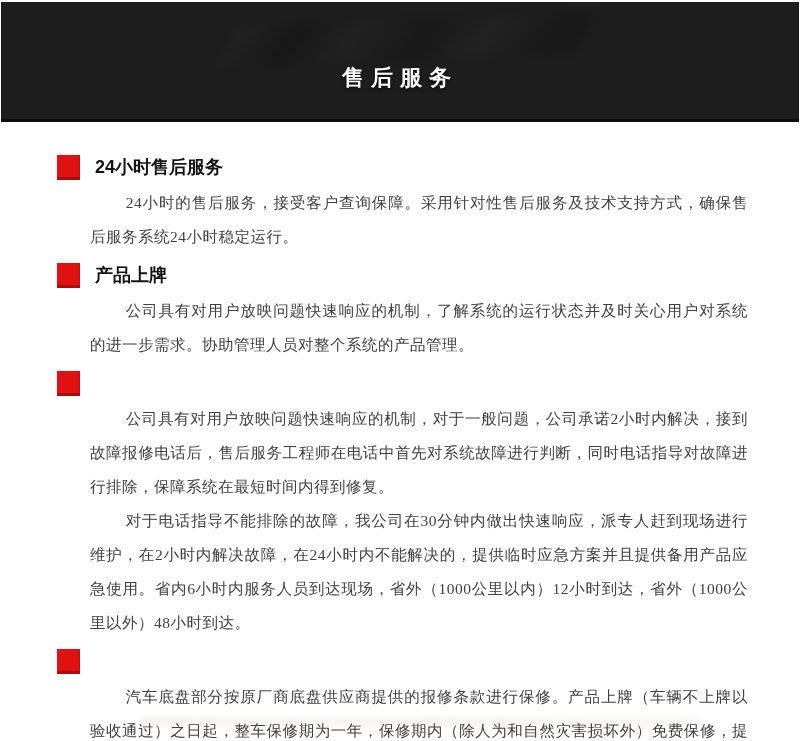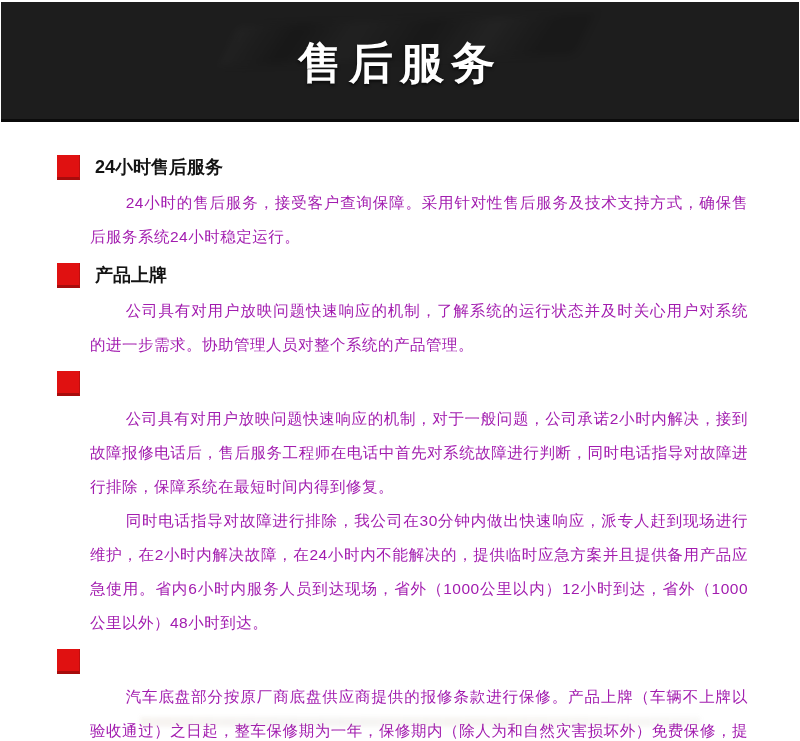--- a/index.html
+++ b/index.html
@@ -39,21 +39,21 @@
       rgba(0,0,0,0.3) 55%,
       rgba(255,255,255,0.05) 72%,
       rgba(0,0,0,0.28) 90%);
     transform: skewX(-28deg) rotate(-2deg);
     filter: blur(4px);
     opacity: 0.5;
     pointer-events: none;
   }
   .banner-title {
     color: #ffffff;
-    font-size: 44px;
+    font-size: 22px;
     font-weight: bold;
     letter-spacing: 7px;
     margin-bottom: 26px;
     text-shadow: 0 2px 3px rgba(0,0,0,0.65);
     z-index: 1;
   }
   
   .content {
     padding: 33px 52px 0 57px;
   }
@@ -80,24 +80,25 @@
     color: #141414;
     line-height: 24px;
   }
   .section-body {
     margin-left: 33px;
   }
   .section-body p {
     margin: 0;
     font-size: 15.5px;
     line-height: 34px;
-    color: #a21caf;
+    color: #404040;
     text-indent: 2.3em;
     text-align: justify;
     letter-spacing: 0.5px;
+    font-family: Liberation Serif, serif;
   }
   
   .bottom-watermark {
     position: absolute;
     left: 140px;
     bottom: 14px;
     width: 560px;
     height: 10px;
     background: linear-gradient(90deg,
       rgba(180,150,120,0.10), rgba(120,110,100,0.07) 30%,
@@ -135,21 +136,21 @@
       <p>公司具有对用户放映问题快速响应的机制，了解系统的运行状态并及时关心用户对系统的进一步需求。协助管理人员对整个系统的产品管理。</p>
     </div>
   </section>
 
   <section class="section">
     <div class="section-heading-row">
       <span class="bullet"></span>
     </div>
     <div class="section-body">
       <p>公司具有对用户放映问题快速响应的机制，对于一般问题，公司承诺2小时内解决，接到故障报修电话后，售后服务工程师在电话中首先对系统故障进行判断，同时电话指导对故障进行排除，保障系统在最短时间内得到修复。</p>
-      <p>同时电话指导对故障进行排除，我公司在30分钟内做出快速响应，派专人赶到现场进行维护，在2小时内解决故障，在24小时内不能解决的，提供临时应急方案并且提供备用产品应急使用。省内6小时内服务人员到达现场，省外（1000公里以内）12小时到达，省外（1000公里以外）48小时到达。</p>
+      <p>对于电话指导不能排除的故障，我公司在30分钟内做出快速响应，派专人赶到现场进行维护，在2小时内解决故障，在24小时内不能解决的，提供临时应急方案并且提供备用产品应急使用。省内6小时内服务人员到达现场，省外（1000公里以内）12小时到达，省外（1000公里以外）48小时到达。</p>
     </div>
   </section>
 
   <section class="section">
     <div class="section-heading-row">
       <span class="bullet"></span>
     </div>
     <div class="section-body">
       <p>汽车底盘部分按原厂商底盘供应商提供的报修条款进行保修。产品上牌（车辆不上牌以验收通过）之日起，整车保修期为一年，保修期内（除人为和自然灾害损坏外）免费保修，提供终身保修服务，终身负责维修、保养，配件只收成本价。</p>
     </div>

